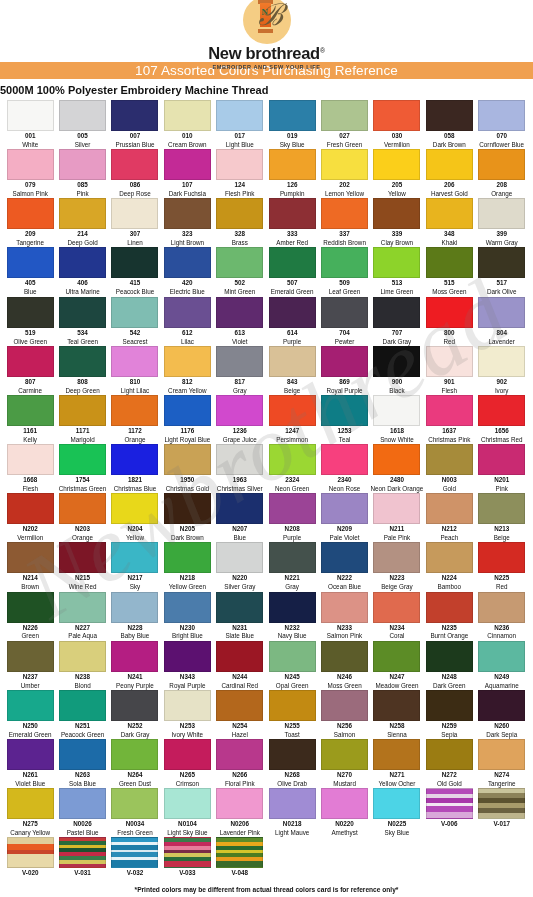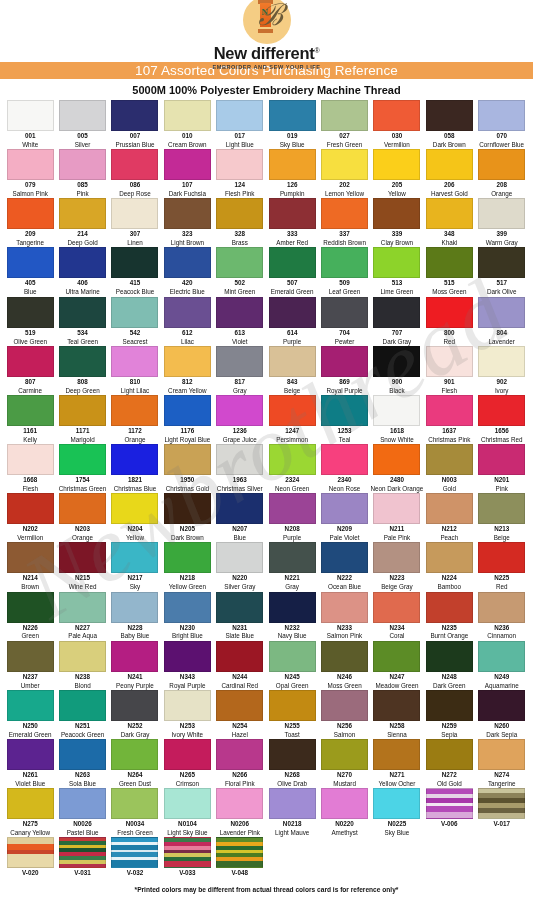--- a/index.html
+++ b/index.html
@@ -57,21 +57,21 @@
 
   
   .banner {
     height:17px; background:#f0a050;
     display:flex; align-items:center; justify-content:center;
   }
   .banner span {
     color:#ffffff; font-size:13.5px; letter-spacing:0.1px;
   }
   .subtitle {
-    text-align:center; font-size:11px; font-weight:bold;
+    text-align:left; font-size:11px; font-weight:bold;
     color:#111; padding:5px 0 4px;
   }
 
   
   .grid { padding:0 4px; }
   .row {
     display:flex; justify-content:flex-start;
     margin-bottom:1px;
   }
   .cell {
@@ -118,21 +118,21 @@
     <div class="logo-circle">
       <div class="spool">
         <div class="spool-cap top"></div>
         <div class="spool-body"></div>
         <div class="spool-n">N</div>
         <div class="spool-cap bot"></div>
       </div>
       <div class="logo-b">ℬ</div>
     </div>
     <div class="brand-name">
-      <span>New different</span><span class="brand-reg">®</span>
+      <span>New brothread</span><span class="brand-reg">®</span>
     </div>
     <div class="brand-tag">EMBROIDER AND SEW YOUR LIFE</div>
   </div>
 </div>
 
 <div class="banner">
   <span>107 Assorted Colors Purchasing Reference</span>
 </div>
 <div class="subtitle">5000M 100% Polyester Embroidery Machine Thread</div>
 

